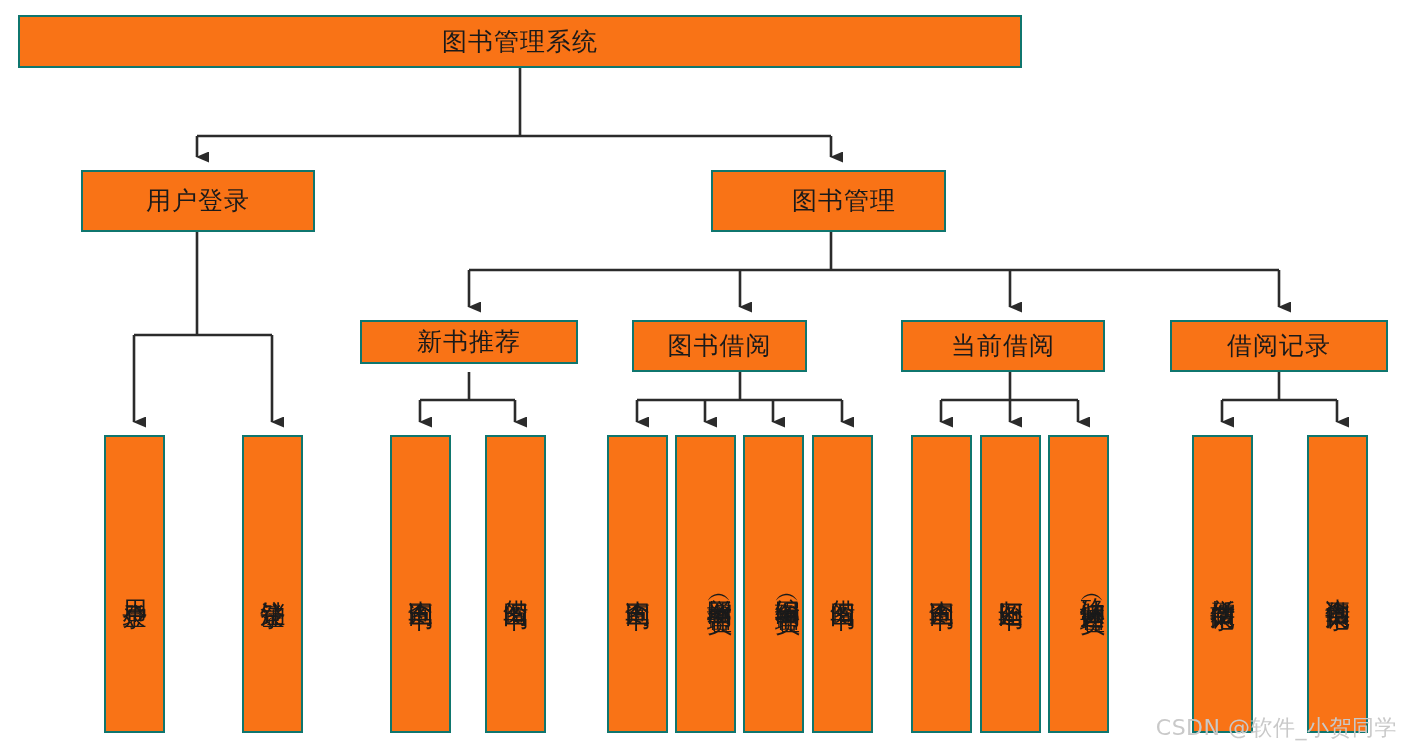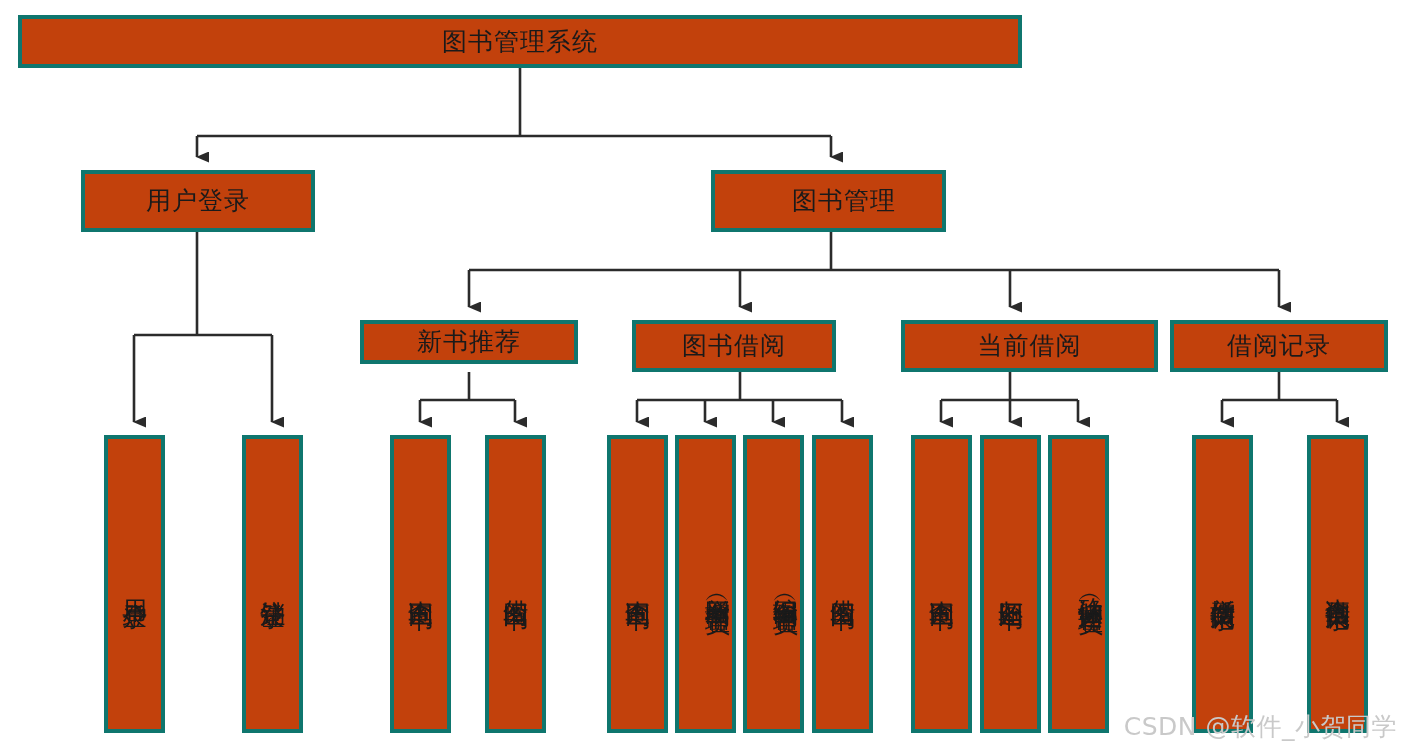--- a/index.html
+++ b/index.html
@@ -20,22 +20,22 @@
   #diagram-svg {
     position: absolute;
     left: 0;
     top: 0;
     width: 1405px;
     height: 747px;
   }
   .node-box {
     position: absolute;
     box-sizing: border-box;
-    border: 4px solid #0f766e;
-    background: #c2410c;
+    border: 2px solid #0f766e;
+    background: #f97316;
     display: flex;
     align-items: center;
     justify-content: center;
     text-align: center;
     color: #1a1a1a;
   }
   .node-box.horizontal {
     writing-mode: horizontal-tb;
     font-size: 25px;
     letter-spacing: 1px;
@@ -54,21 +54,21 @@
     padding-top: 0;
   }
   .node-label {
     display: block;
     line-height: 1.18;
   }
   #watermark {
     position: absolute;
     right: 8px;
     bottom: 4px;
-    font-size: 25px;
+    font-size: 22px;
     color: #c9c9c9;
     letter-spacing: 0.5px;
     white-space: nowrap;
     pointer-events: none;
   }
 </style>
 </head>
 <body>
 
 <div id="diagram-root">
@@ -144,25 +144,25 @@
   </div>
 
   <div class="node-box horizontal" style="left:711px; top:170px; width:235px; height:62px;padding-left:31px;">
     <span class="node-label">图书管理</span>
   </div>
 
   <div class="node-box horizontal" style="left:360px; top:320px; width:218px; height:44px;">
     <span class="node-label">新书推荐</span>
   </div>
 
-  <div class="node-box horizontal" style="left:632px; top:320px; width:204px; height:52px;">
+  <div class="node-box horizontal" style="left:632px; top:320px; width:175px; height:52px;">
     <span class="node-label">图书借阅</span>
   </div>
 
-  <div class="node-box horizontal" style="left:901px; top:320px; width:257px; height:52px;">
+  <div class="node-box horizontal" style="left:901px; top:320px; width:204px; height:52px;">
     <span class="node-label">当前借阅</span>
   </div>
 
   <div class="node-box horizontal" style="left:1170px; top:320px; width:218px; height:52px;">
     <span class="node-label">借阅记录</span>
   </div>
 
   <div class="node-box vertical centered" style="left:104px; top:435px; width:61px; height:298px;">
     <span class="node-label">用户登录</span>
   </div>

